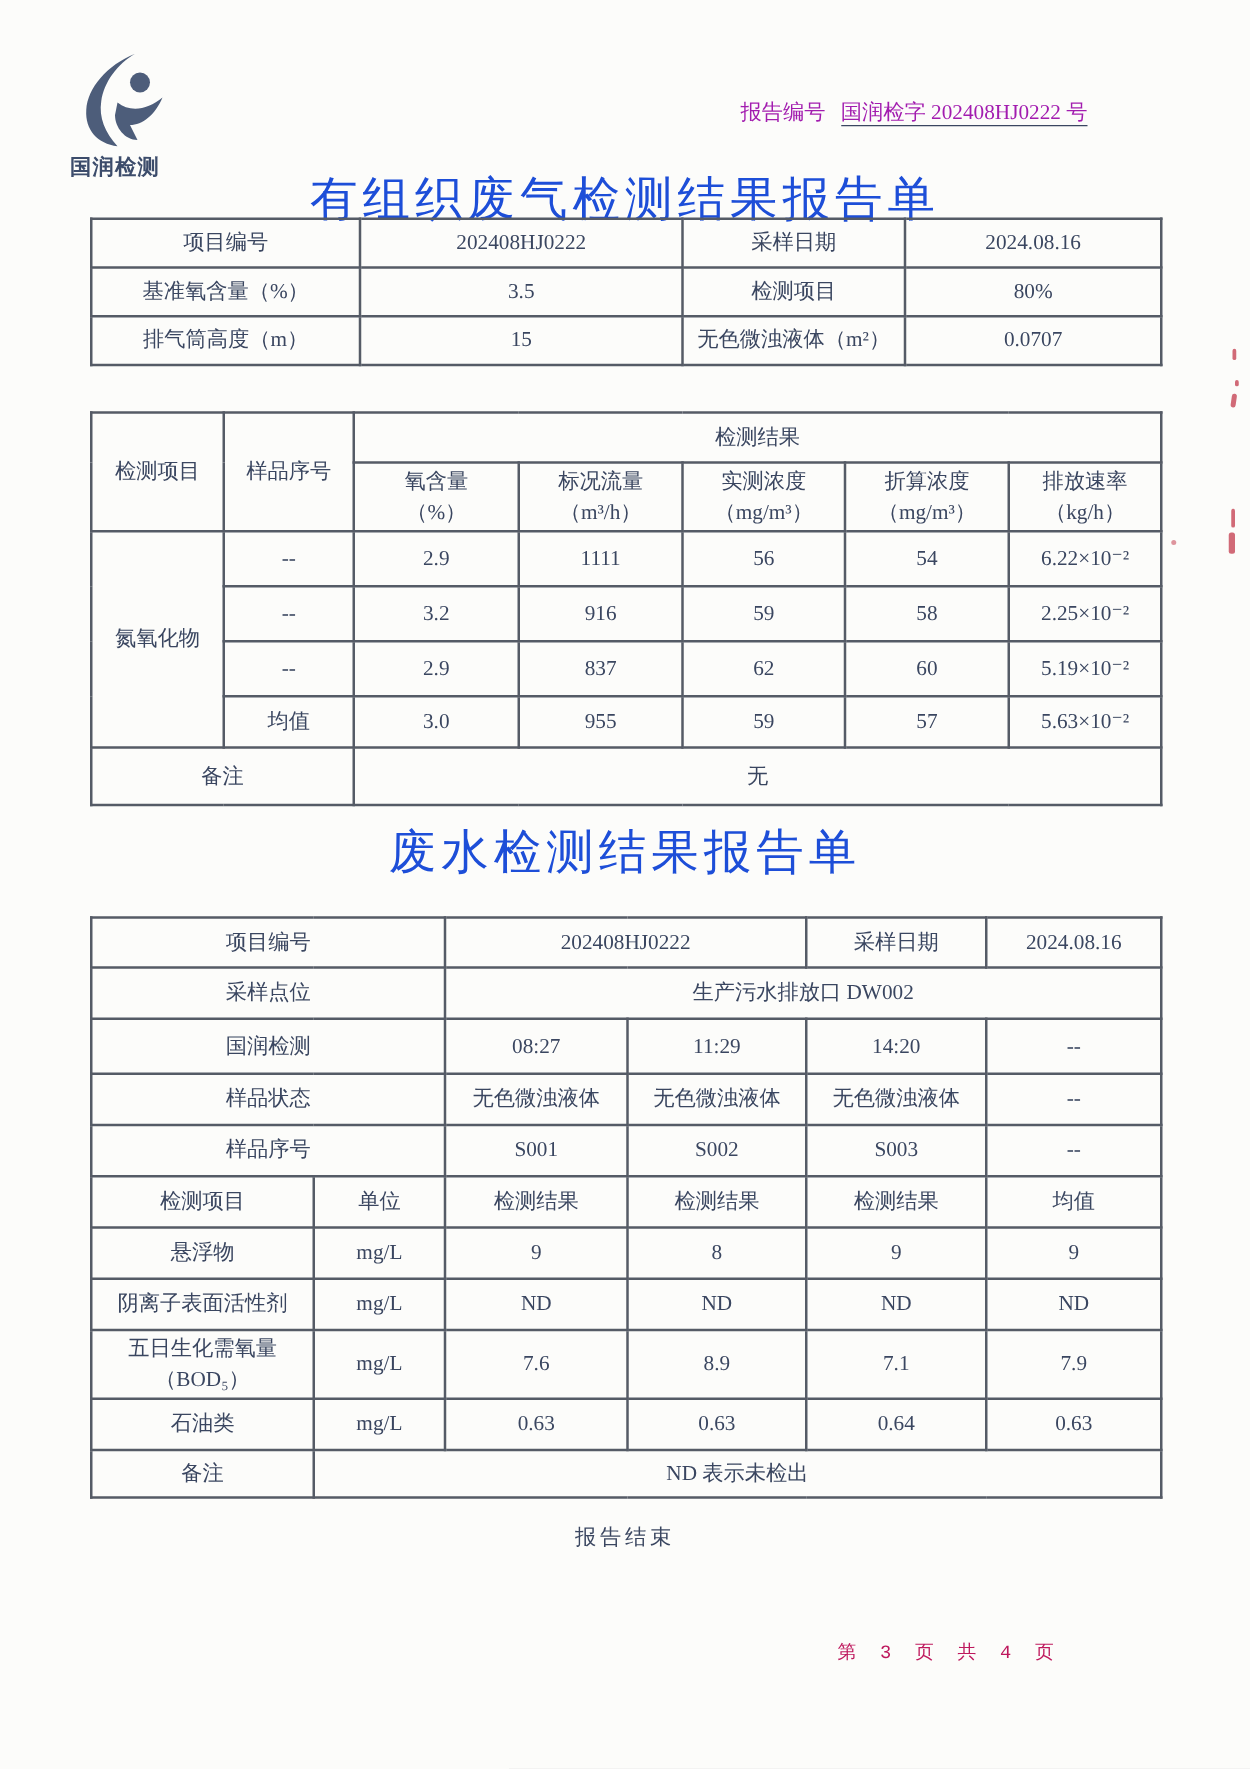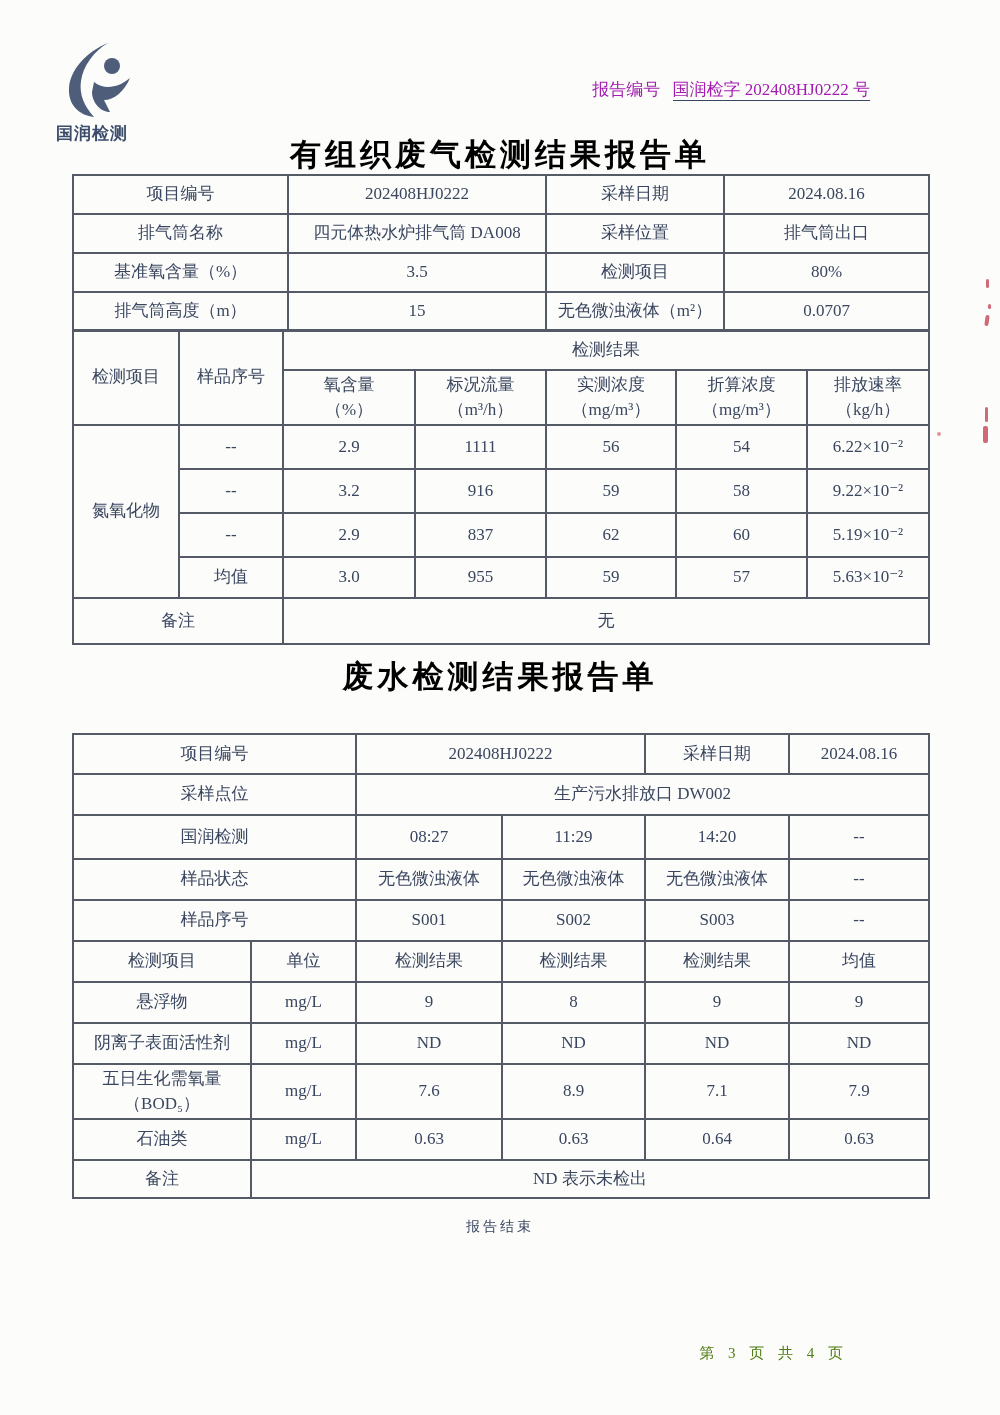--- a/index.html
+++ b/index.html
@@ -13,21 +13,21 @@
     color:#3a4660;
     overflow:hidden;
   }
   
   .logo { position:absolute; left:56px; top:42px; width:110px; text-align:left; }
   .logo svg { display:block; margin-left:8px; }
   .logo-text { font-size:17px; font-weight:bold; color:#3c4c6b; letter-spacing:1px; margin-top:2px; font-family:"Liberation Sans","DejaVu Sans",sans-serif; }
   .report-no { position:absolute; top:78px; right:130px; font-size:17px; color:#a21caf; }
   .report-no .val { border-bottom:1.5px solid #3a4660; padding-bottom:1px; margin-left:8px; }
   
-  .doc-title { position:absolute; left:0; width:100%; text-align:center; font-size:31px; font-weight:bold; letter-spacing:4px; color:#000000; }
+  .doc-title { position:absolute; left:0; width:100%; text-align:center; font-size:38px; font-weight:normal; letter-spacing:4px; color:#1d4ed8; }
   #title-gas   { top:134px; }
   #title-water { top:656px; }
   
   table { border-collapse:collapse; table-layout:fixed; width:856px; }
   td, th {
     border:2px solid #555b66;
     text-align:center; vertical-align:middle;
     font-size:17px; font-weight:normal;
     color:#3a4660;
     white-space:pre-line;
@@ -35,22 +35,22 @@
     padding:2px 3px;
   }
   .tbl-gas-info    { position:absolute; left:72px; top:174px; }
   .tbl-gas-results { position:absolute; left:72px; top:329px; }
   .tbl-water       { position:absolute; left:72px; top:733px; }
   .tbl-gas-info tr     { height:39px; }
   .row-h40 { height:40px; } .row-h43 { height:41px; } .row-h44 { height:44px; }
   .row-h46 { height:46px; } .row-h53 { height:53px; } .row-h55 { height:55px;padding-left:48px; }
   .row-h38 { height:38px; }
   
-  .end-text  { position:absolute; top:1218px; left:0; width:100%; text-align:center; font-size:14px; letter-spacing:3px; }
-  .page-num  { position:absolute; top:1344px; right:152px; font-size:15px; letter-spacing:5px; color:#4d7c0f; }
+  .end-text  { position:absolute; top:1218px; left:0; width:100%; text-align:center; font-size:17px; letter-spacing:3px; }
+  .page-num  { position:absolute; top:1312px; right:152px; font-size:15px; letter-spacing:5px; color:#be185d;font-family:Liberation Mono, monospace; }
   
   .red-mark { position:absolute; background:#c9505f; border-radius:2px; opacity:.85; }
   #rm1 { left:986px; top:279px; width:3px; height:9px; }
   #rm2 { left:988px; top:304px; width:3px; height:5px; }
   #rm3 { left:985px; top:315px; width:4px; height:11px; transform:rotate(8deg); }
   #rm4 { left:985px; top:407px; width:3px; height:15px; }
   #rm5 { left:983px; top:426px; width:5px; height:17px; }
   #rm6 { left:937px; top:432px; width:4px; height:4px; border-radius:50%; opacity:.6; }
 </style>
 </head>
@@ -80,26 +80,20 @@
         <col style="width:258px">
         <col style="width:178px">
         <col style="width:205px">
       </colgroup>
     <tbody>
         <tr>
       <td>项目编号</td>
       <td>202408HJ0222</td>
       <td>采样日期</td>
       <td>2024.08.16</td>
-    </tr>
-    <tr>
-      <td>排气筒名称</td>
-      <td>四元体热水炉排气筒 DA008</td>
-      <td>采样位置</td>
-      <td>排气筒出口</td>
     </tr>
     <tr>
       <td>基准氧含量（%）</td>
       <td>3.5</td>
       <td>检测项目</td>
       <td>80%</td>
     </tr>
     <tr>
       <td>排气筒高度（m）</td>
       <td>15</td>
@@ -145,21 +139,21 @@
       <td>56</td>
       <td>54</td>
       <td>6.22×10⁻²</td>
     </tr>
     <tr class="row-h44">
       <td>--</td>
       <td>3.2</td>
       <td>916</td>
       <td>59</td>
       <td>58</td>
-      <td>9.22×10⁻²</td>
+      <td>2.25×10⁻²</td>
     </tr>
     <tr class="row-h44">
       <td>--</td>
       <td>2.9</td>
       <td>837</td>
       <td>62</td>
       <td>60</td>
       <td>5.19×10⁻²</td>
     </tr>
     <tr class="row-h43">

